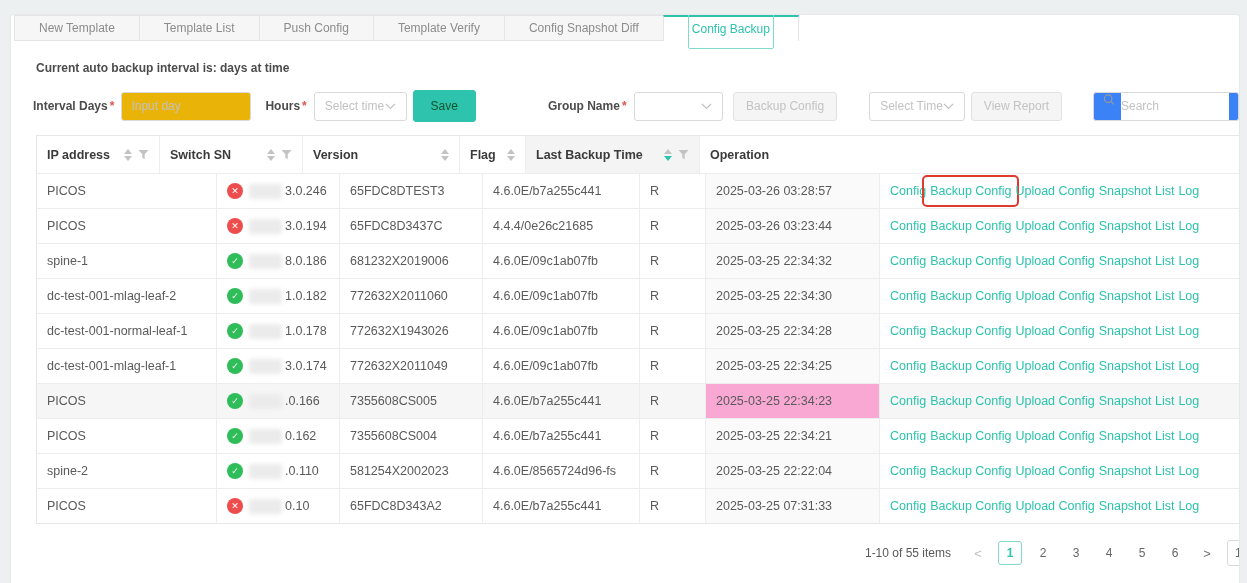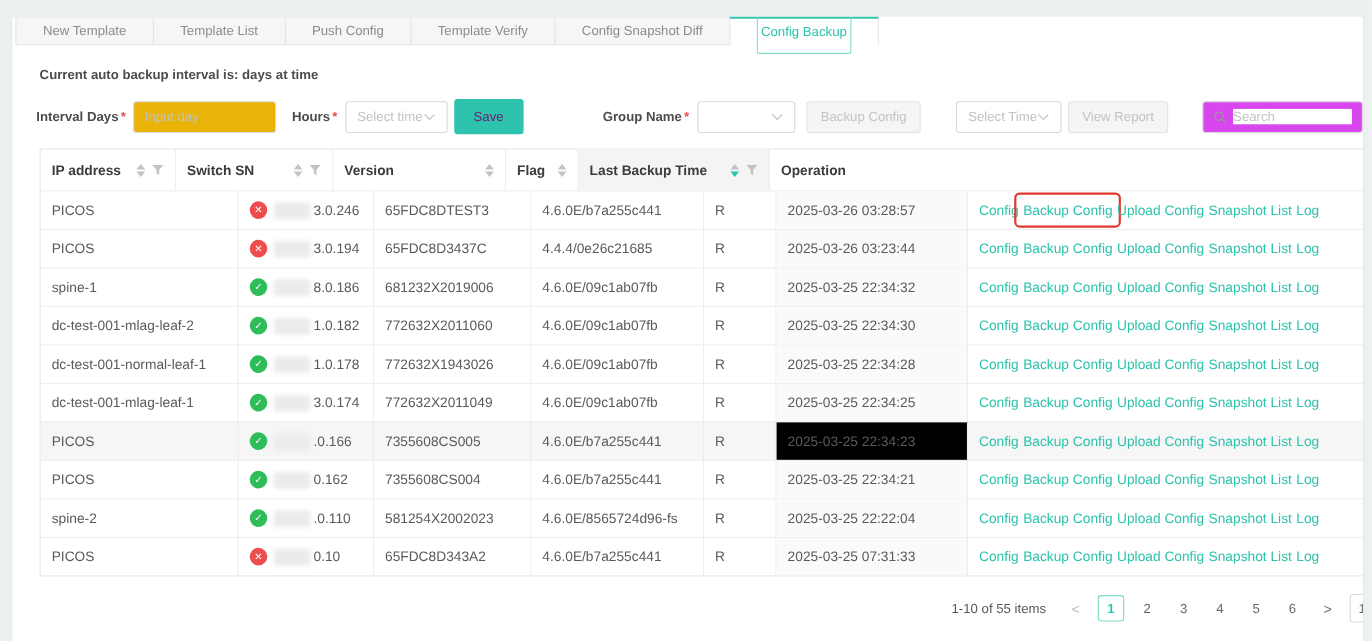--- a/index.html
+++ b/index.html
@@ -27,40 +27,40 @@
   .req { color:#e25050; margin-left:2px; }
   .tinput { height:29px; border:1px solid #d9d9d9; border-radius:3px; background:#eab308;
             font-size:12px; color:#555; padding:0 9px; outline:none;
             font-family:"Liberation Sans", sans-serif; }
   .tinput::placeholder { color:#c2c2c2; }
   .tselect { height:29px; border:1px solid #d9d9d9; border-radius:3px; background:#fff;
              display:flex; align-items:center; justify-content:space-between;
              font-size:12px; color:#c2c2c2; padding:0 10px; cursor:pointer; }
   .btn { height:29px; border-radius:3px; font-size:12px; display:flex; align-items:center;
          justify-content:center; cursor:pointer; }
-  .btn.primary { background:var(--accent); color:#701a75; border:1px solid var(--accent); padding:15px 17px; }
+  .btn.primary { background:var(--accent); color:#14532d; border:1px solid var(--accent); padding:15px 17px; }
   .btn.disabled { background:#f5f5f5; color:#c3c3c3; border:1px solid #e2e2e2; cursor:default; }
-  .searchbox { height:29px; border:1px solid #d9d9d9; border-radius:3px; background:#d946ef;
-               display:flex; align-items:center; padding:0 9px; }
+  .searchbox { height:29px; border:1px solid #d9d9d9; border-radius:3px; background:#3b82f6;
+               display:flex; padding:0 9px; }
   .searchbox input { border:none; outline:none; font-size:12px; color:#555; width:108px;
                      margin-left:6px; font-family:"Liberation Sans", sans-serif; }
   .searchbox input::placeholder { color:#c2c2c2; }
 
   
   .table { margin:14px 0 0 25px; width:1205px; border:1px solid #e7e7e7; font-size:12.5px; }
   .tr, .thead { display:flex; }
   .thead { height:37px; }
   .tr { height:35px; border-top:1px solid #ededed; }
   .tr.hovered { background:#f6f6f6; }
   .th, .td { display:flex; align-items:center; padding:0 10px; border-right:1px solid #ededed; overflow:hidden; }
   .th { font-weight:700; color:#3b3b3b; justify-content:space-between; }
   .th.sorted { background:#f4f4f4; }
   .td { color:#5a5a5a; }
   .tr .col-time { background:#fafafa; }
-  .tr.hovered .col-time { background:#000000; }
+  .tr.hovered .col-time { background:#f9a8d4; }
   .col-host { width:180px; } .col-ip { width:123px; } .col-sn { width:143px; }
   .col-ver { width:157px; } .col-flag { width:66px; } .col-time { width:174px; }
   .col-op { flex:1; border-right:none; }
 
   .hicons { display:flex; align-items:center; gap:6px; }
   .sorter { display:flex; flex-direction:column; gap:2px; cursor:pointer; }
   .sorter i { display:block; width:0; height:0; border-left:4px solid transparent; border-right:4px solid transparent; }
   .sorter .up { border-bottom:5px solid #c3c3c3; }
   .sorter .dn { border-top:5px solid #c3c3c3; }
   .sorted .sorter .dn { border-top-color:var(--accent); }

